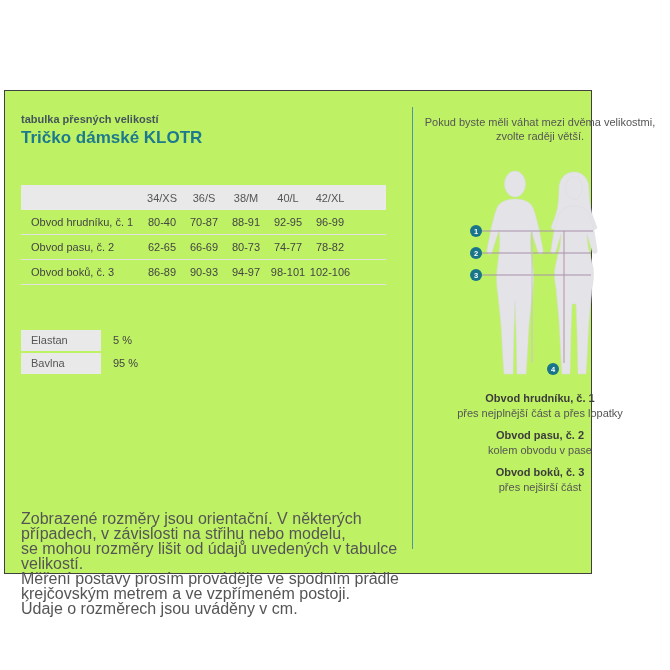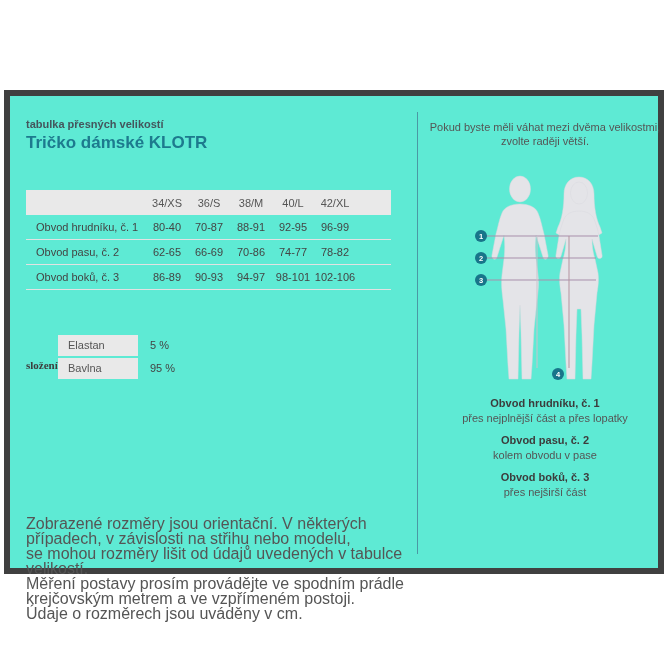--- a/index.html
+++ b/index.html
@@ -1,35 +1,35 @@
 <!DOCTYPE html>
 <html><head>
 <meta charset="utf-8">
 <style>
   html,body{margin:0;padding:0;background:#ffffff;}
   .canvas{position:relative;width:670px;height:670px;background:#ffffff;overflow:hidden;
           font-family:"Liberation Sans", sans-serif;color:#444;}
-  .panel{position:absolute;left:4px;top:90px;width:660px;height:484px;background:#5eead4;
-         border:6px solid #404040;box-sizing:border-box;}
+  .panel{position:absolute;left:4px;top:90px;width:588px;height:484px;background:#bef264;
+         border:1px solid #404040;box-sizing:border-box;}
   .divider{position:absolute;left:407px;top:16px;width:1px;height:442px;background:#4b98a4;}
 
   
   .subtitle{position:absolute;left:16px;top:22px;font-size:11px;font-weight:bold;color:#44555c;}
   .title{position:absolute;left:16px;top:37px;font-size:17px;font-weight:bold;color:#1d7a8e;text-align:center;}
   .sec-label{position:absolute;left:16px;font-size:11px;font-weight:bold;color:#3d3d3d;margin-top:40px;}
   .lab-sizes{top:68px;}
   .lab-comp{top:223px;font-family:Liberation Serif, serif;}
 
   .size-table{position:absolute;left:16px;top:94px;width:365px;font-size:11px;}
   .trow{display:flex;align-items:center;height:24px;border-bottom:1px solid #e2e2e2;color:#444;}
   .trow.thead{background:#e9e9e9;height:25px;border-bottom:none;color:#555;}
   .tcell-label{width:120px;padding-left:10px;box-sizing:border-box;}
   .tcell{width:42px;text-align:center;}
 
-  .comp{position:absolute;left:16px;top:239px;font-size:11px;margin-left:32px;}
+  .comp{position:absolute;left:16px;top:239px;font-size:11px;}
   .comp-row{display:flex;align-items:center;margin-bottom:2px;}
   .comp-cell{width:70px;padding-left:10px;height:21px;line-height:21px;background:#e9e9e9;color:#555;}
   .comp-val{margin-left:12px;line-height:21px;color:#444;}
 
   .footnote{position:absolute;left:16px;top:420px;width:392px;font-size:16px;
             line-height:15px;color:#555;}
 
   
   .intro{position:absolute;left:408px;top:24px;width:254px;text-align:center;
          font-size:11px;line-height:14px;color:#555;}
@@ -64,21 +64,21 @@
         <div class="tcell">80-40</div>
         <div class="tcell">70-87</div>
         <div class="tcell">88-91</div>
         <div class="tcell">92-95</div>
         <div class="tcell">96-99</div>
       </div>
       <div class="trow">
         <div class="tcell-label">Obvod pasu, č. 2</div>
         <div class="tcell">62-65</div>
         <div class="tcell">66-69</div>
-        <div class="tcell">70-86</div>
+        <div class="tcell">80-73</div>
         <div class="tcell">74-77</div>
         <div class="tcell">78-82</div>
       </div>
       <div class="trow">
         <div class="tcell-label">Obvod boků, č. 3</div>
         <div class="tcell">86-89</div>
         <div class="tcell">90-93</div>
         <div class="tcell">94-97</div>
         <div class="tcell">98-101</div>
         <div class="tcell">102-106</div>

